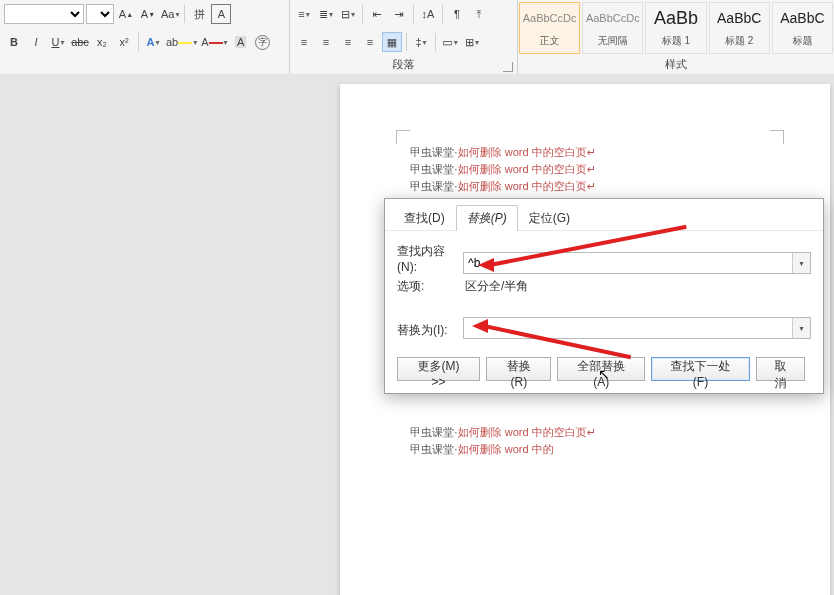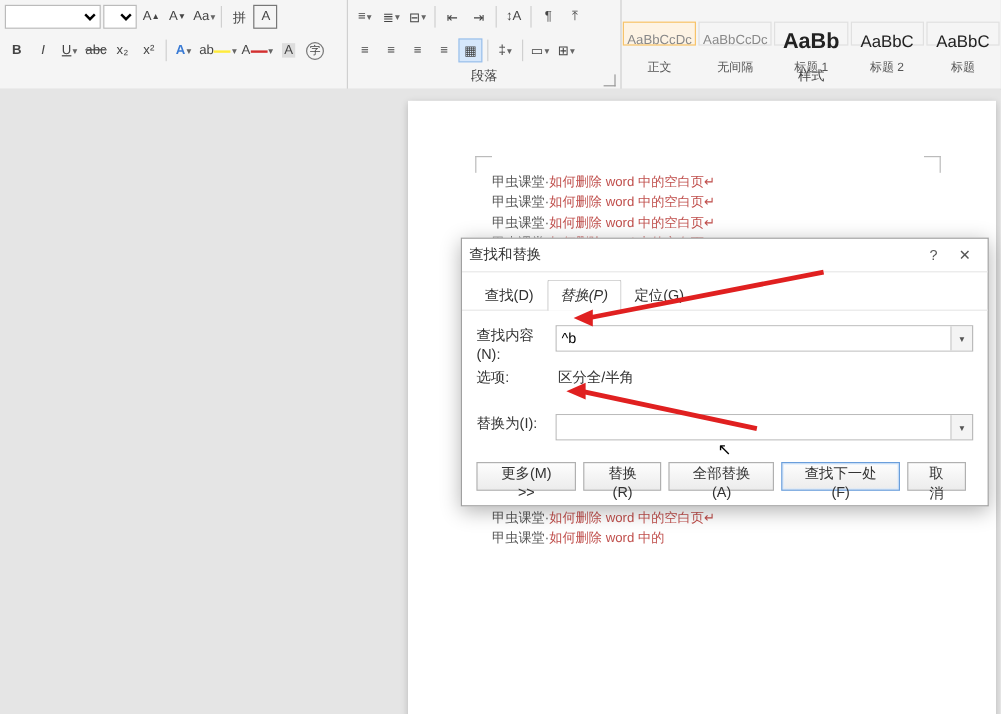--- a/index.html
+++ b/index.html
@@ -14,42 +14,42 @@
 .rg-corner { position: absolute; right: 4px; bottom: 2px; width: 10px; height: 10px; border: 1px solid #999; border-top: none; border-left: none; }
 
 .btn { min-width: 20px; height: 20px; display: inline-flex; align-items: center; justify-content: center; border: 1px solid transparent; font-size: 11px; color: #444; cursor: pointer; }
 .dd { font-size: 8px; margin-left: 1px; color: #666; }
 .sep { width: 1px; height: 18px; background: #d0d0d0; margin: 0 2px; }
 .font-sel { width: 80px; height: 20px; border: 1px solid #bbb; background: #fff; font-size: 11px; }
 .size-sel { width: 28px; height: 20px; border: 1px solid #bbb; background: #fff; font-size: 11px; }
 .underline-bar { width: 14px; height: 2px; margin-top: 1px; }
 
 .styles-gallery { display: flex; height: 56px; }
-.style-item { width: 62px; border: 1px solid #e0e0e0; margin: 18px 1px; text-align: center; cursor: pointer; }
+.style-item { width: 62px; border: 1px solid #e0e0e0; margin: 2px 1px; text-align: center; cursor: pointer; }
 .style-item.sel { border-color: #f7c36a; background: #fdf3e4; }
 .style-preview { font-size: 11px; color: #888; height: 30px; display: flex; align-items: center; justify-content: center; overflow: hidden; }
 .style-name { font-size: 10px; color: #555; height: 16px; line-height: 16px; }
 
 .workspace { position: absolute; top: 74px; left: 0; right: 0; bottom: 0; background: #e5e5e5; overflow: hidden; }
 .page { position: absolute; left: 340px; top: 10px; width: 490px; height: 600px; background: #fff; box-shadow: 0 2px 6px rgba(0,0,0,.2); padding: 60px 70px; }
 .crop-tl { position: absolute; top: 46px; left: 56px; width: 14px; height: 14px; border-left: 1px solid #bbb; border-top: 1px solid #bbb; }
 .crop-tr { position: absolute; top: 46px; right: 46px; width: 14px; height: 14px; border-right: 1px solid #bbb; border-top: 1px solid #bbb; }
 .doc-line { font-size: 11px; line-height: 17px; white-space: nowrap; }
 .doc-prefix { color: #555; }
 .doc-text { color: #c0504d; }
 
 .dialog { position: absolute; left: 384px; top: 198px; width: 440px; background: #fff; border: 1px solid #a0a0a0; box-shadow: 0 4px 16px rgba(0,0,0,.3); font-size: 12px; }
 .dlg-title { height: 28px; display: flex; align-items: center; padding: 0 6px; border-bottom: 1px solid #e8e8e8; }
 .dlg-title-text { flex: 1; color: #333; font-size: 12px; }
 .dlg-title-btn { width: 26px; height: 20px; display: flex; align-items: center; justify-content: center; color: #555; cursor: pointer; }
 .dlg-tabs { display: flex; padding: 6px 8px 0 8px; }
 .dlg-tab { padding: 4px 10px; font-size: 12px; border: 1px solid transparent; border-bottom: none; cursor: pointer; color: #333; }
 .dlg-tab.active { border-color: #c9c9c9; background: #fff; border-radius: 2px 2px 0 0; font-style: italic; }
 .dlg-body { padding: 8px 12px 12px 12px; border-top: 1px solid #e8e8e8; margin-top: -1px; }
-.dlg-row { display: flex; align-items: flex-start; margin: 4px 0; }
+.dlg-row { display: flex; align-items: flex-end; margin: 4px 0; }
 .dlg-label { width: 66px; font-size: 12px; color: #333; }
 .dlg-combo { flex: 1; height: 22px; border: 1px solid #bbb; position: relative; display: flex; align-items: center; }
 .dlg-combo input { flex: 1; border: none; outline: none; padding: 0 4px; font-size: 12px; height: 20px; }
 .dlg-combo-dd { width: 18px; height: 20px; border-left: 1px solid #ccc; background: #f4f4f4; display: flex; align-items: center; justify-content: center; font-size: 8px; color: #555; }
 .dlg-static { font-size: 12px; color: #333; padding-left: 2px; }
 .dlg-buttons { display: flex; justify-content: space-between; gap: 0; margin-top: 18px; }
 .dlg-btn { height: 24px; padding: 0 12px; border: 1px solid #b0b0b0; background: linear-gradient(#fdfdfd,#ececec); font-size: 12px; color: #333; cursor: pointer; margin-right: 6px; }
 .dlg-btn.primary { border-color: #6a9edb; box-shadow: inset 0 0 0 1px #d6e7fb; }
 .spacer { flex: 1; }
 
@@ -157,21 +157,21 @@
       <div class="styles-gallery">
         <div class="style-item sel">
           <div class="style-preview">AaBbCcDc</div>
           <div class="style-name">正文</div>
         </div>
         <div class="style-item">
           <div class="style-preview">AaBbCcDc</div>
           <div class="style-name">无间隔</div>
         </div>
         <div class="style-item">
-          <div class="style-preview" style="font-size:18px;color:#222;font-weight:bold">AaBb</div>
+          <div class="style-preview" style="font-size:18px;color:#222;font-weight:normal">AaBb</div>
           <div class="style-name">标题 1</div>
         </div>
         <div class="style-item">
           <div class="style-preview" style="font-size:14px;color:#222">AaBbC</div>
           <div class="style-name">标题 2</div>
         </div>
         <div class="style-item">
           <div class="style-preview" style="font-size:14px;color:#222">AaBbC</div>
           <div class="style-name">标题</div>
         </div>
@@ -189,25 +189,20 @@
     <div class="doc-line"><span class="doc-prefix">甲虫课堂·</span><span class="doc-text">如何删除 word 中的空白页</span><span class="doc-text">↵</span></div>
     <div class="doc-line"><span class="doc-prefix">甲虫课堂·</span><span class="doc-text">如何删除 word 中的空白页</span><span class="doc-text">↵</span></div>
     <div class="doc-line"><span class="doc-prefix">甲虫课堂·</span><span class="doc-text">如何删除 word 中的空白页</span><span class="doc-text">↵</span></div>
     <div style="height:212px"></div>
     <div class="doc-line"><span class="doc-prefix">甲虫课堂·</span><span class="doc-text">如何删除 word 中的空白页</span><span class="doc-text">↵</span></div>
     <div class="doc-line"><span class="doc-prefix">甲虫课堂·</span><span class="doc-text">如何删除 word 中的</span></div>
   </div>
 </div>
 
 <div class="dialog">
-  <div class="dlg-title">
-    <span class="dlg-title-text">查找和替换</span>
-    <span class="dlg-title-btn">?</span>
-    <span class="dlg-title-btn">✕</span>
-  </div>
   <div class="dlg-tabs">
     <div class="dlg-tab">查找(D)</div>
     <div class="dlg-tab active">替换(P)</div>
     <div class="dlg-tab">定位(G)</div>
   </div>
   <div class="dlg-body">
     <div class="dlg-row">
       <span class="dlg-label">查找内容(N):</span>
       <div class="dlg-combo">
         <input value="^b" style="">

